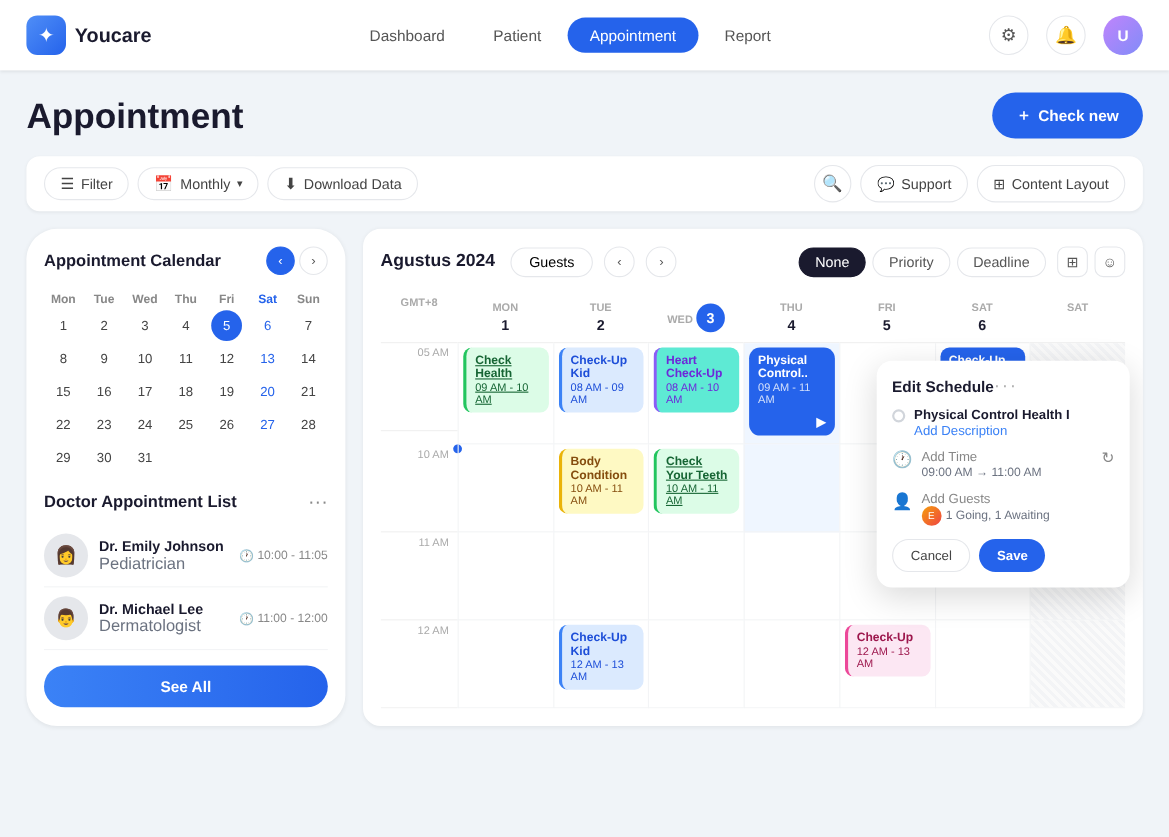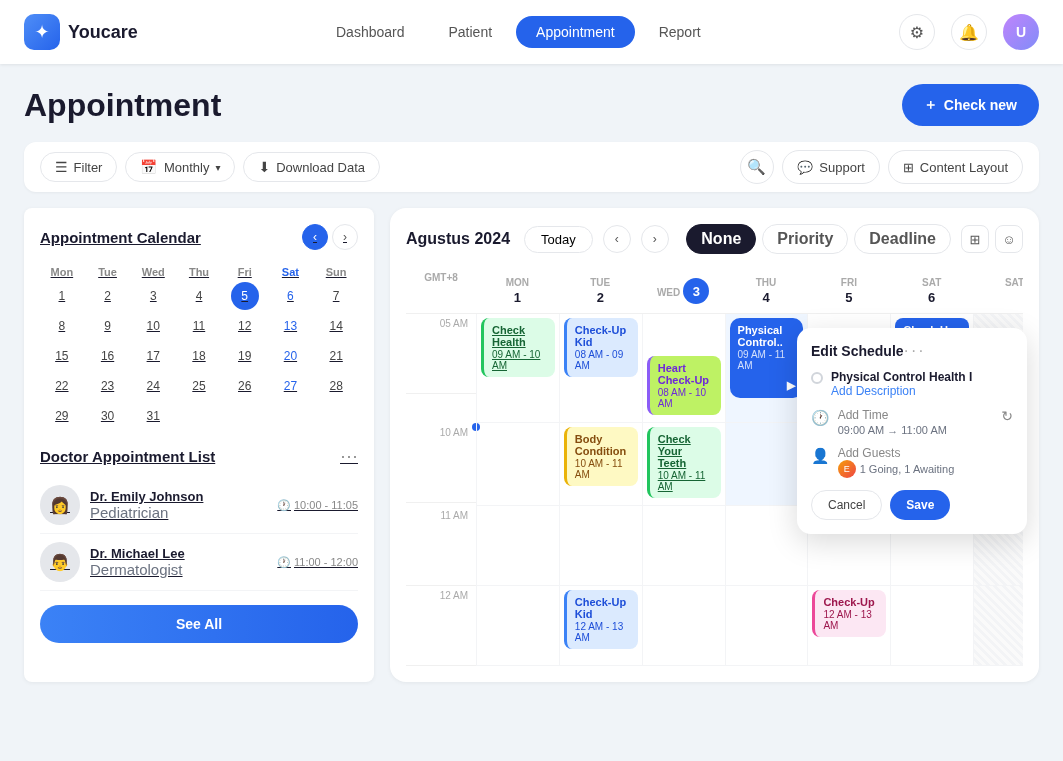--- a/index.html
+++ b/index.html
@@ -102,27 +102,26 @@
       background: #fff;
       display: flex; align-items: center; justify-content: center;
       cursor: pointer; font-size: 15px; color: #555;
     }
 
     
     .main-content { display: flex; gap: 16px; }
 
     
     .left-panel {
-      width: 350px;
+      width: 290px;
       flex-shrink: 0;
       background: #fff;
-      border-radius: 8px;
+      border-radius: 28px;
       padding: 16px;
       box-shadow: 0 1px 4px rgba(0,0,0,0.06);
-      text-decoration: underline;
     }
     .left-panel-header { display: flex; align-items: center; justify-content: space-between; margin-bottom: 12px; }
     .section-title { font-weight: 700; font-size: 15px; color: #1a1a2e; }
     .nav-arrows { display: flex; gap: 4px; }
     .arrow-btn {
       width: 26px; height: 26px;
       border-radius: 50%;
       border: 1.5px solid #e5e7eb;
       background: #fff;
       display: flex; align-items: center; justify-content: center;
@@ -213,26 +212,25 @@
       border: 1.5px solid #e5e7eb;
       border-radius: 50%;
       background: #fff;
       display: flex; align-items: center; justify-content: center;
       cursor: pointer; font-size: 12px; color: #555;
     }
     .cal-filter-btns { display: flex; gap: 6px; margin-left: auto; }
     .filter-badge {
       padding: 5px 14px;
       border-radius: 20px;
-      font-size: 16px;
+      font-size: 13px;
       cursor: pointer;
       border: 1.5px solid #e5e7eb;
       background: #fff;
       color: #555;
-      font-weight: bold;
     }
     .filter-badge.active { background: #1a1a2e; color: #fff; border-color: #1a1a2e; }
     .cal-icons { display: flex; gap: 6px; }
     .cal-icon-btn {
       width: 28px; height: 28px;
       border: 1.5px solid #e5e7eb;
       border-radius: 8px;
       background: #fff;
       display: flex; align-items: center; justify-content: center;
       cursor: pointer; font-size: 13px; color: #555;
@@ -297,21 +295,21 @@
       border-radius: 8px;
       padding: 6px 8px;
       margin-bottom: 3px;
       font-size: 11px;
       font-weight: 600;
       cursor: pointer;
     }
     .event-card .time { font-weight: 400; font-size: 10px; margin-top: 1px; }
     .event-green { background: #dcfce7; color: #166534; border-left: 3px solid #22c55e; text-decoration: underline; }
     .event-blue { background: #dbeafe; color: #1d4ed8; border-left: 3px solid #3b82f6; }
-    .event-purple { background: #bef264; color: #6d28d9; border-left: 3px solid #8b5cf6; margin-top: 38px; }
+    .event-purple { background: #5eead4; color: #6d28d9; border-left: 3px solid #8b5cf6; }
     .event-dark-blue { background: #2563eb; color: #fff; border-left: none; border-radius: 10px; }
     .event-pink { background: #fce7f3; color: #9d174d; border-left: 3px solid #ec4899; }
     .event-yellow { background: #fef9c3; color: #854d0e; border-left: 3px solid #eab308; }
 
     
     .edit-popup {
       position: absolute;
       right: 12px;
       top: 120px;
       width: 230px;
@@ -525,21 +523,21 @@
           <span>11:00 - 12:00</span>
         </div>
       </div>
 
       <button class="see-all-btn">See All</button>
     </div>
 
     <div class="right-panel">
       <div class="cal-header">
         <span class="cal-month">Agustus 2024</span>
-        <button class="today-btn">Today</button>
+        <button class="today-btn">Guests</button>
         <button class="cal-nav-btn">‹</button>
         <button class="cal-nav-btn">›</button>
         <div class="cal-filter-btns">
           <button class="filter-badge active">None</button>
           <button class="filter-badge">Priority</button>
           <button class="filter-badge">Deadline</button>
         </div>
         <div class="cal-icons">
           <button class="cal-icon-btn">⊞</button>
           <button class="cal-icon-btn">☺</button>

